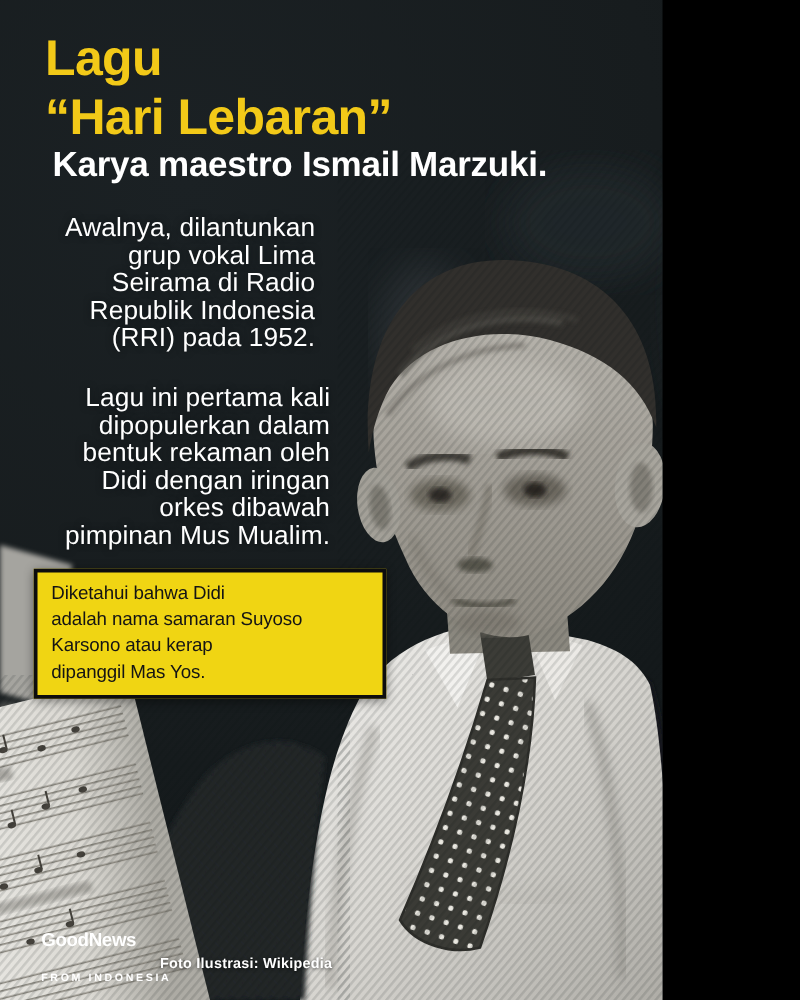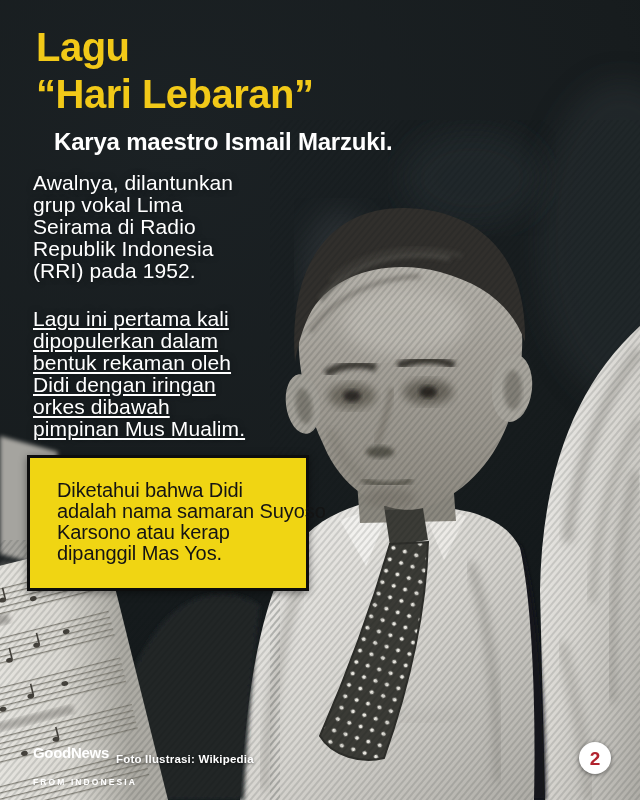--- a/index.html
+++ b/index.html
@@ -7,59 +7,60 @@
     --title-yellow:#F2C918;
     --highlight-yellow:#F0D513;
     --highlight-border:#0D0D0D;
     --body-text:#FFFFFF;
     --highlight-text:#141414;
     --page-badge-bg:#FFFFFF;
     --page-badge-text:#B2242F;
   }
   html,body{margin:0;padding:0;background:#000;}
   .canvas{
-    position:relative;width:640px;height:800px;overflow:hidden;
+    position:relative;width:530px;height:800px;overflow:hidden;
     background:radial-gradient(130% 95% at 28% 18%, #1B2124 0%, var(--background) 55%, #101517 100%);
     font-family:"Liberation Sans","DejaVu Sans",sans-serif;
   }
   .photo-layer{position:absolute;inset:0;z-index:0;}
   .content{position:absolute;inset:0;z-index:2;}
   .pre{white-space:pre;}
   .page-title{
     position:absolute;left:36px;top:24px;margin:0;
     font-size:40px;line-height:47px;font-weight:700;letter-spacing:-0.5px;
     color:var(--title-yellow);
   }
   .page-subtitle{
-    position:absolute;left:38px;top:112px;margin:16px;
-    font-size:24px;font-weight:700;color:var(--body-text);letter-spacing:-0.2px;
+    position:absolute;left:38px;top:112px;margin:4px;
+    font-size:28px;font-weight:700;color:var(--body-text);letter-spacing:-0.2px;
   }
   .body-text{
-    position:absolute;left:33px;margin:0;
+    position:absolute;left:52px;margin:0;
     font-size:21px;line-height:22px;font-weight:400;color:var(--body-text);
     letter-spacing:0.1px;
     text-shadow:0 0 6px rgba(10,13,14,0.55);
+    text-align:right;
   }
   .p1{top:172px;}
-  .p2{top:308px;text-decoration:underline;}
+  .p2{top:308px;}
   .highlight-box{
     position:absolute;left:27px;top:455px;width:282px;box-sizing:border-box;
     background:var(--highlight-yellow);border:3px solid var(--highlight-border);
     padding:6px 10px 8px 11px;
     box-shadow:0 2px 8px rgba(0,0,0,0.45);
   }
   .highlight-text{
-    margin:16px;font-size:20px;line-height:21px;font-weight:400;
+    margin:0;font-size:15px;line-height:21px;font-weight:400;
     color:var(--highlight-text);letter-spacing:-0.1px;
   }
   .brand{position:absolute;left:33px;top:744px;color:#FFFFFF;}
   .brand-name{font-size:15px;font-weight:700;line-height:17px;letter-spacing:-0.3px;}
   .brand-tagline{font-size:8.5px;font-weight:700;letter-spacing:2.1px;margin-top:16px;}
   .photo-credit{
-    position:absolute;left:116px;top:753px;margin:0;
+    position:absolute;left:116px;top:753px;margin:12px;
     font-size:11.5px;font-weight:700;color:#FFFFFF;letter-spacing:0.2px;
     text-shadow:0 1px 3px rgba(0,0,0,0.6);
   }
   .page-badge{
     position:absolute;left:579px;top:742px;width:32px;height:32px;border-radius:50%;
     background:var(--page-badge-bg);display:flex;align-items:center;justify-content:center;
     box-shadow:0 1px 4px rgba(0,0,0,0.5);
   }
   .page-badge span{font-size:19px;font-weight:700;color:var(--page-badge-text);line-height:1;}
 </style>

